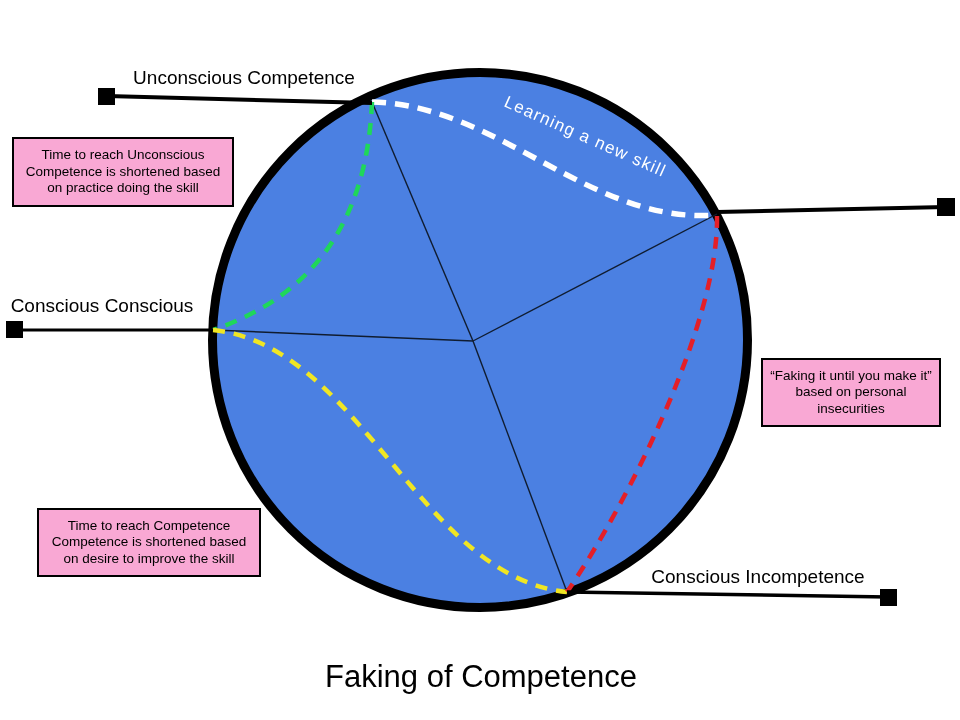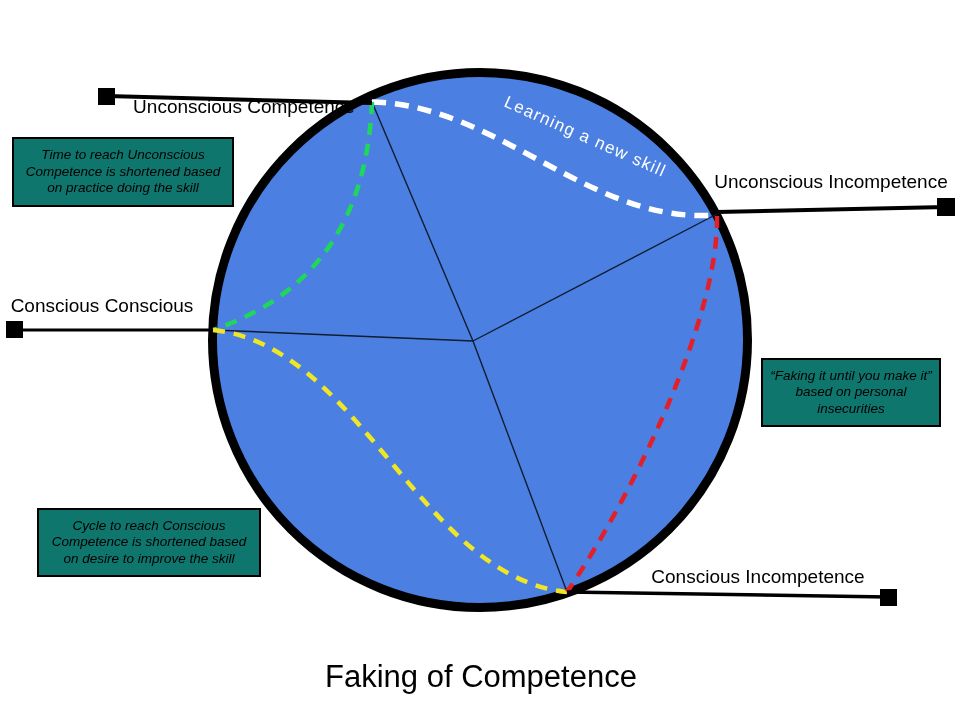--- a/index.html
+++ b/index.html
@@ -17,27 +17,26 @@
     position: absolute;
     transform: translateX(-50%);
     font-size: 19px;
     line-height: 20px;
     white-space: nowrap;
     color: #000;
   }
   .note {
     position: absolute;
     box-sizing: border-box;
-    background: #0f766e;
+    background: #f9a8d4;
     border: 2px solid #000;
     display: flex;
     align-items: center;
     justify-content: center;
     text-align: center;
-    font-style: italic;
     font-size: 13.5px;
     line-height: 16.5px;
     white-space: pre-line;
     padding: 2px 4px;
   }
   .curve-label {
     position: absolute;
     left: 585px;
     top: 137px;
     transform: translate(-50%, -50%) rotate(24deg);
@@ -84,32 +83,31 @@
       <rect x="937" y="198" width="18" height="18" stroke="none"></rect>
 
       <line x1="14" y1="330" x2="213" y2="330" stroke-width="3"></line>
       <rect x="6" y="321" width="17" height="17" stroke="none"></rect>
 
       <line x1="567" y1="592" x2="888" y2="597" stroke-width="3.5"></line>
       <rect x="880" y="589" width="17" height="17" stroke="none"></rect>
     </g>
   </svg>
 
-  <div class="stage-label" style="left:244px; top:68px;margin-top:29px;">Unconscious Competence</div>
-  <div class="stage-label" style="left:831px; top:172px;">Unconscious Incompetence</div>
+  <div class="stage-label" style="left:244px; top:68px;">Unconscious Competence</div>
   <div class="stage-label" style="left:102px; top:296px;">Conscious Conscious</div>
   <div class="stage-label" style="left:758px; top:567px;">Conscious Incompetence</div>
 
   <div class="curve-label">Learning a new skill</div>
 
   <div class="note" style="left:12px; top:137px; width:222px; height:70px;">Time to reach Unconscious
 Competence is shortened based
 on practice doing the skill</div>
   <div class="note" style="left:761px; top:358px; width:180px; height:69px;">“Faking it until you make it”
 based on personal
 insecurities</div>
-  <div class="note" style="left:37px; top:508px; width:224px; height:69px;">Cycle to reach Conscious
+  <div class="note" style="left:37px; top:508px; width:224px; height:69px;">Time to reach Competence
 Competence is shortened based
 on desire to improve the skill</div>
 
   <div class="title">Faking of Competence</div>
 
 </div>
 
 </body></html>

